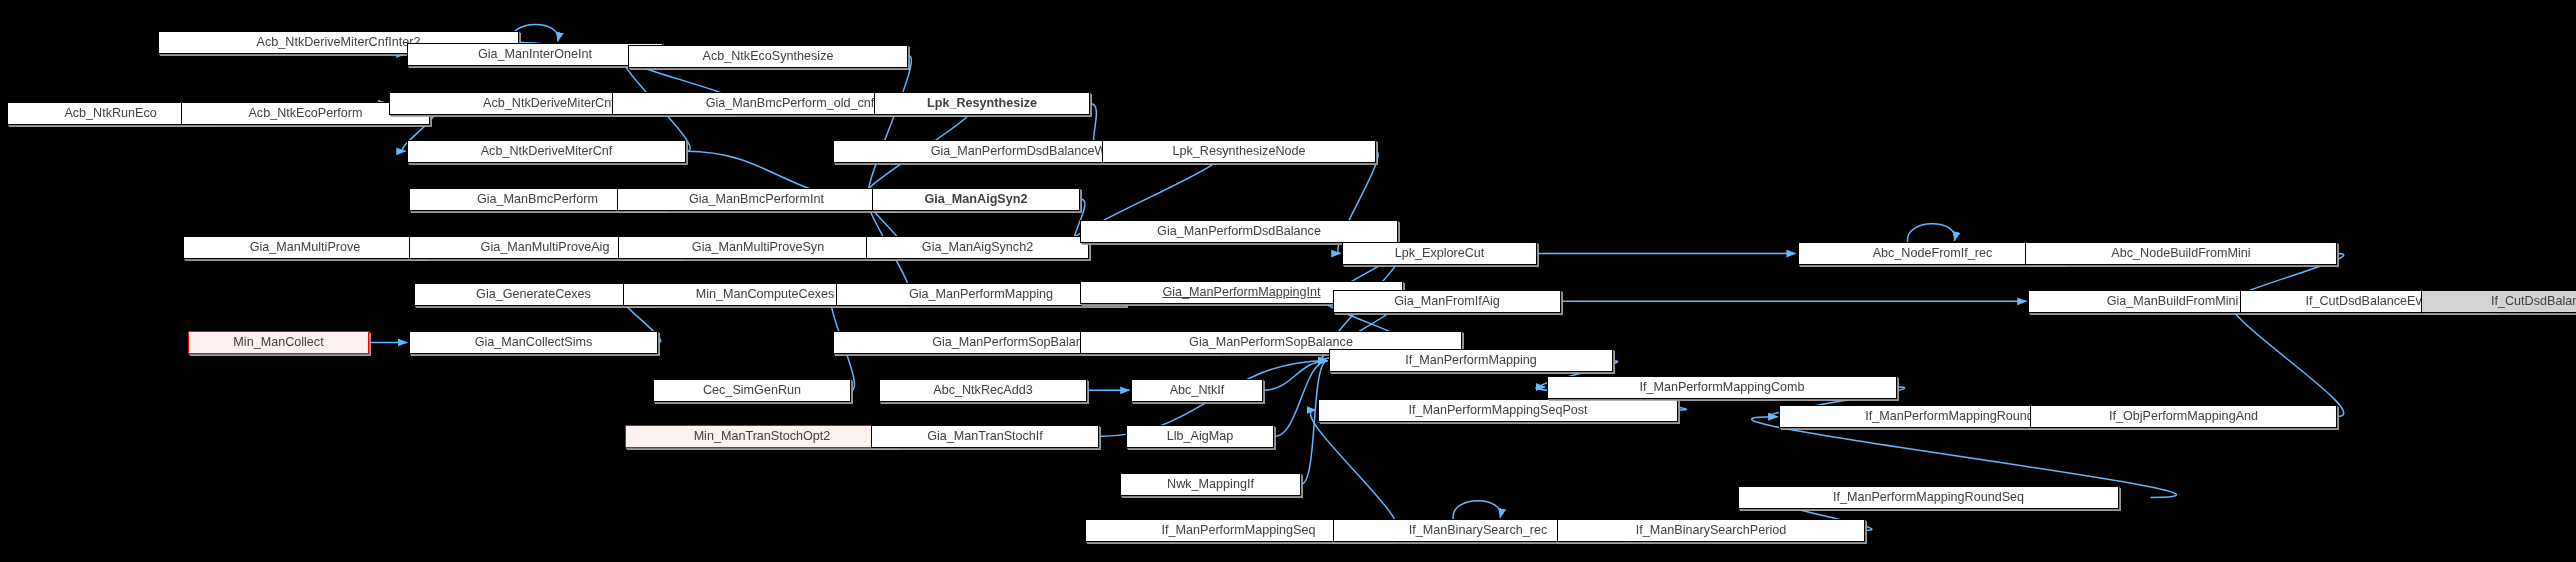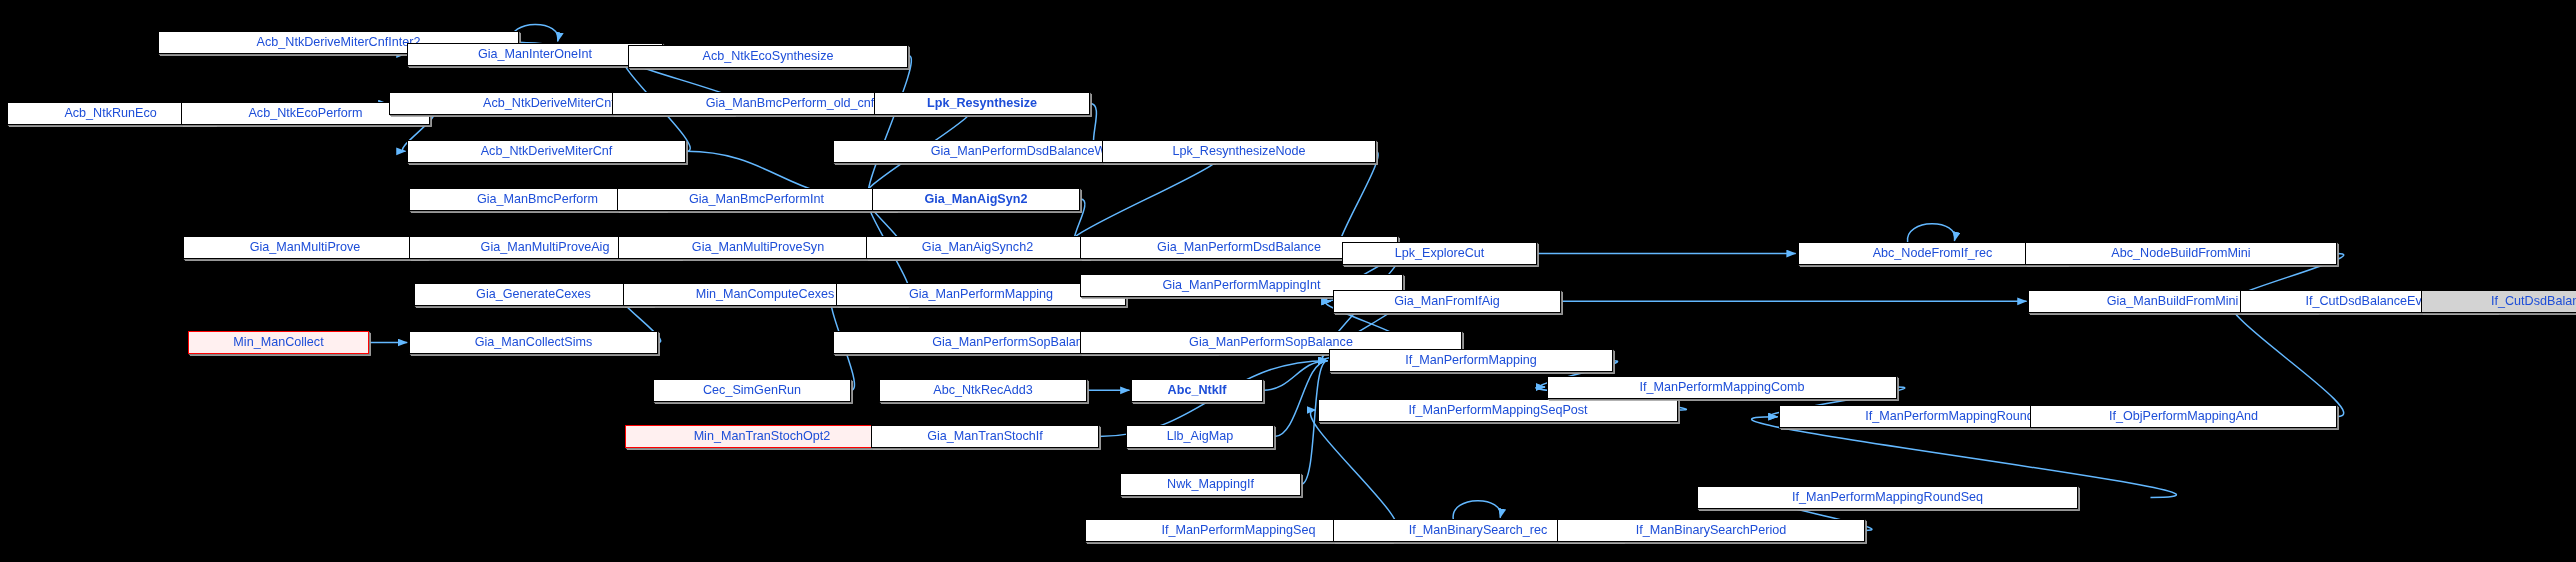--- a/index.html
+++ b/index.html
@@ -9,21 +9,21 @@
     background:#000;
     font-family:"Liberation Sans", sans-serif;
     overflow:hidden;
   }
   #edges{position:absolute;left:0;top:0;width:2576px;height:562px;pointer-events:none;}
   .node{
     position:absolute;
     box-sizing:border-box;
     background:#ffffff;
     border:0.9px solid #000000;
-    color:#1d4ed8;
+    color:#404040;
     font-size:12.6px;
     line-height:1;
     display:flex;
     align-items:center;
     justify-content:center;
     white-space:nowrap;
     box-shadow:0.9px 0.9px 0 0 #808080, 1.9px 1.9px 0 0 #aaaaaa;
     letter-spacing:0px;
     padding:0 5.6px;
     height:22.5px;
@@ -131,37 +131,37 @@
       <div class="node hl" style="left: 625px; top: 425px; width: 274px;">Min_ManTranStochOpt2</div>
       <div class="node" style="left: 874px; top: 92px; width: 216px; font-weight: bold;">Lpk_Resynthesize</div>
       <div class="node" style="left: 833px; top: 140px; width: 381px;">Gia_ManPerformDsdBalanceWin</div>
       <div class="node" style="left: 872px; top: 188px; width: 208px; font-weight: bold;">Gia_ManAigSyn2</div>
       <div class="node" style="left: 866px; top: 236px; width: 223px;">Gia_ManAigSynch2</div>
       <div class="node" style="left: 836px; top: 283px; width: 290px;">Gia_ManPerformMapping</div>
       <div class="node" style="left: 833px; top: 331px; width: 384px;">Gia_ManPerformSopBalanceWin</div>
       <div class="node" style="left: 879px; top: 379px; width: 208px;">Abc_NtkRecAdd3</div>
       <div class="node" style="left: 871px; top: 425px; width: 228px;">Gia_ManTranStochIf</div>
       <div class="node" style="left: 1102px; top: 140px; width: 274px;">Lpk_ResynthesizeNode</div>
-      <div class="node" style="left: 1080px; top: 236px; width: 318px;">Gia_ManPerformDsdBalance</div>
-      <div class="node" style="left: 1080px; top: 274px; width: 323px;">Gia_ManPerformMappingInt</div>
+      <div class="node" style="left: 1080px; top: 220px; width: 318px;">Gia_ManPerformDsdBalance</div>
+      <div class="node" style="left: 1080px; top: 281px; width: 323px; text-decoration: underline;">Gia_ManPerformMappingInt</div>
       <div class="node" style="left: 1080px; top: 331px; width: 382px;">Gia_ManPerformSopBalance</div>
-      <div class="node" style="left: 1131px; top: 379px; width: 132px; font-weight: bold;">Abc_NtkIf</div>
+      <div class="node" style="left: 1131px; top: 379px; width: 132px;">Abc_NtkIf</div>
       <div class="node" style="left: 1126px; top: 425px; width: 148px;">Llb_AigMap</div>
       <div class="node" style="left: 1120px; top: 473px; width: 181px;">Nwk_MappingIf</div>
       <div class="node" style="left: 1085px; top: 519px; width: 307px;">If_ManPerformMappingSeq</div>
       <div class="node" style="left: 1342px; top: 242px; width: 195px;">Lpk_ExploreCut</div>
       <div class="node" style="left: 1333px; top: 290px; width: 228px;">Gia_ManFromIfAig</div>
       <div class="node" style="left: 1329px; top: 349px; width: 284px;">If_ManPerformMapping</div>
       <div class="node" style="left: 1318px; top: 399px; width: 360px;">If_ManPerformMappingSeqPost</div>
       <div class="node" style="left: 1333px; top: 519px; width: 290px;">If_ManBinarySearch_rec</div>
       <div class="node" style="left: 1547px; top: 376px; width: 350px;">If_ManPerformMappingComb</div>
       <div class="node" style="left: 1557px; top: 519px; width: 308px;">If_ManBinarySearchPeriod</div>
       <div class="node" style="left: 1798px; top: 242px; width: 269px;">Abc_NodeFromIf_rec</div>
       <div class="node" style="left: 1779px; top: 405px; width: 341px;">If_ManPerformMappingRound</div>
-      <div class="node" style="left: 1697px; top: 486px; width: 381px;">If_ManPerformMappingRoundSeq</div>
+      <div class="node" style="left: 1738px; top: 486px; width: 381px;">If_ManPerformMappingRoundSeq</div>
       <div class="node" style="left: 2025px; top: 242px; width: 312px;">Abc_NodeBuildFromMini</div>
       <div class="node" style="left: 2028px; top: 290px; width: 289px;">Gia_ManBuildFromMini</div>
       <div class="node" style="left: 2030px; top: 405px; width: 307px;">If_ObjPerformMappingAnd</div>
       <div class="node" style="left: 2240px; top: 290px; width: 257px;">If_CutDsdBalanceEval</div>
       <div class="node focus" style="left: 2421px; top: 290px; width: 280px;">If_CutDsdBalanceEvalInt</div>
     </div>
 </div>
 
 
 </body></html>

